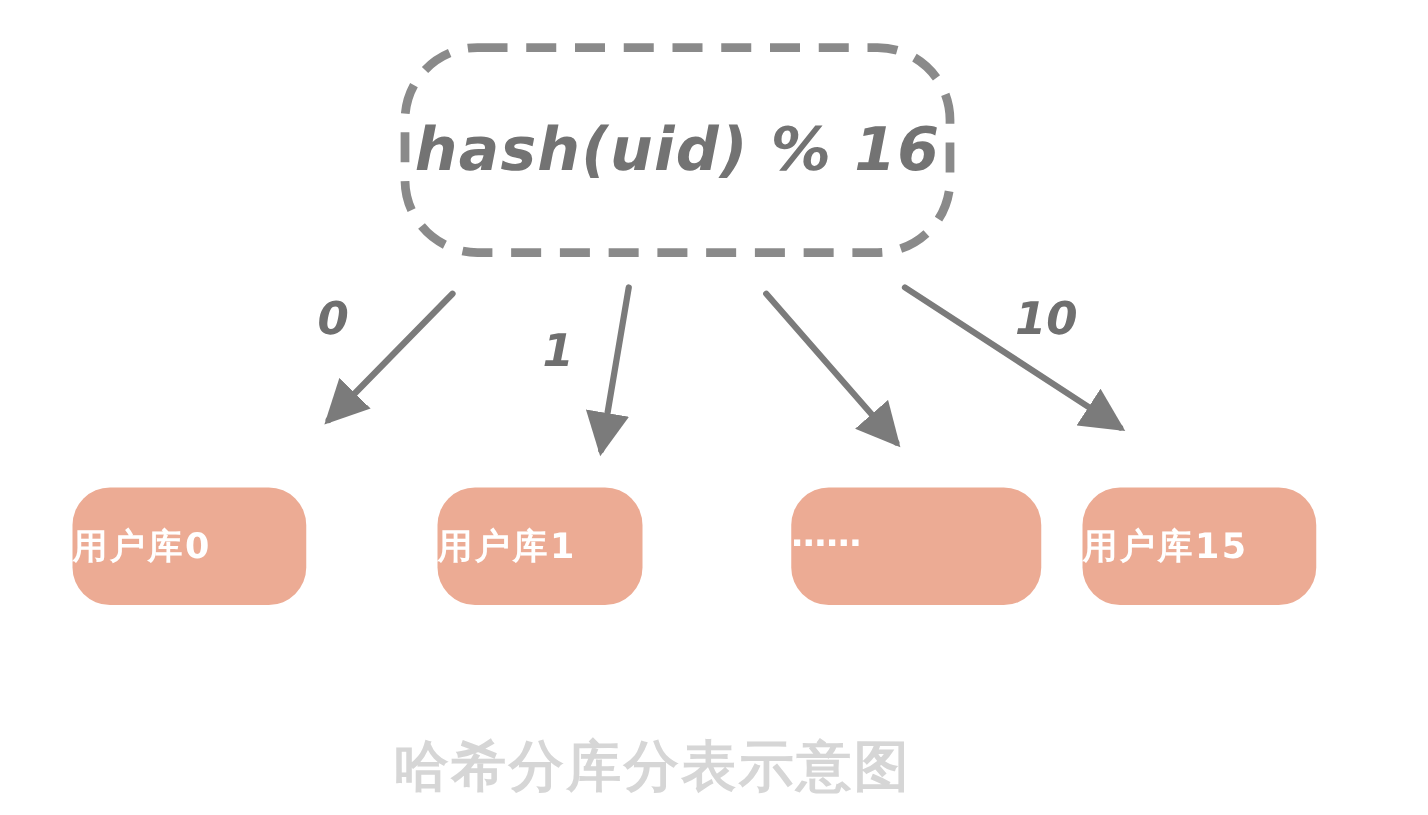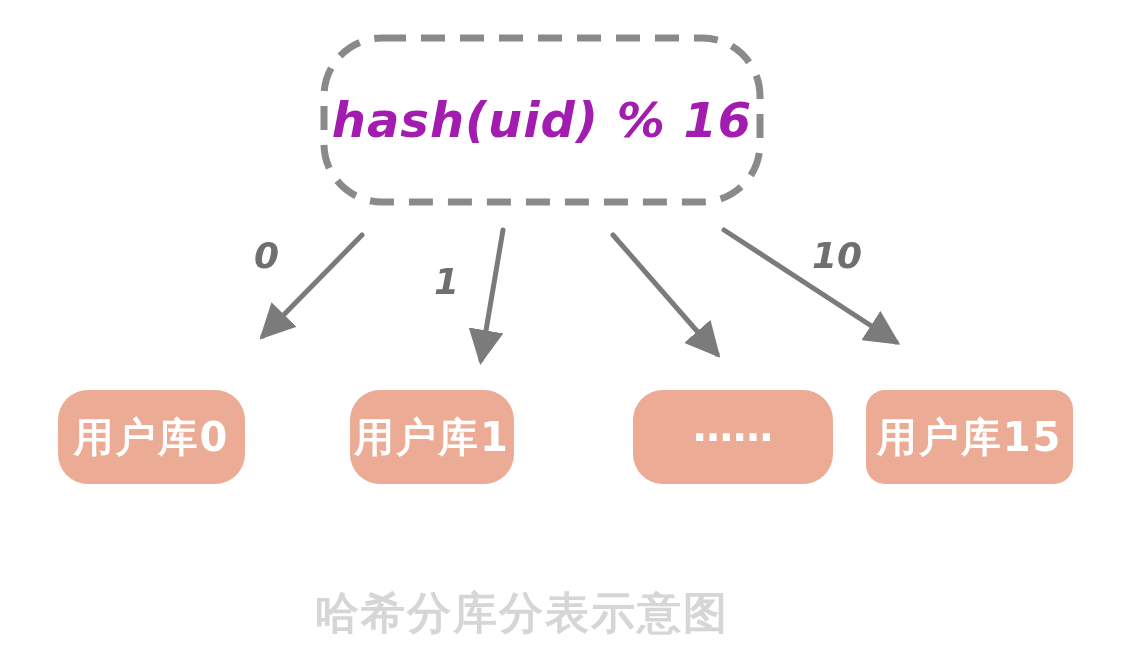--- a/index.html
+++ b/index.html
@@ -24,21 +24,21 @@
   }
   .hash-node-text {
     position: absolute;
     left: 324px;
     top: 38px;
     width: 436px;
     height: 164px;
     display: flex;
     align-items: center;
     justify-content: center;
-    color: #a21caf;
+    color: #737373;
     font-size: 48px;
     font-style: italic;
     font-weight: bold;
     letter-spacing: 1px;
     white-space: nowrap;
   }
   .arrow-label {
     position: absolute;
     color: #6f6f6f;
     font-size: 36px;
@@ -50,31 +50,31 @@
   .arrow-label.l1  { left: 434px; top: 264px; }
   .arrow-label.l15 { left: 812px; top: 238px; }
   .shard {
     position: absolute;
     top: 390px;
     height: 94px;
     border-radius: 30px;
     background: #ecab94;
     display: flex;
     align-items: center;
-    justify-content: center;
+    justify-content: flex-start;
     color: #ffffff;
-    font-size: 40px;
+    font-size: 28px;
     font-weight: bold;
     letter-spacing: 2px;
     white-space: nowrap;
   }
   .shard.s0 { left: 58px;  width: 187px; }
   .shard.s1 { left: 350px; width: 164px; }
   .shard.s2 { left: 633px; width: 200px; }
-  .shard.s3 { left: 866px; width: 207px; border-radius: 19px; }
+  .shard.s3 { left: 866px; width: 187px; }
   .shard.s2 .shard-label {
     transform: translateY(-10px);
     letter-spacing: 0;
   }
   .caption {
     position: absolute;
     left: 0;
     top: 584px;
     width: 1044px; 
     text-align: center;

